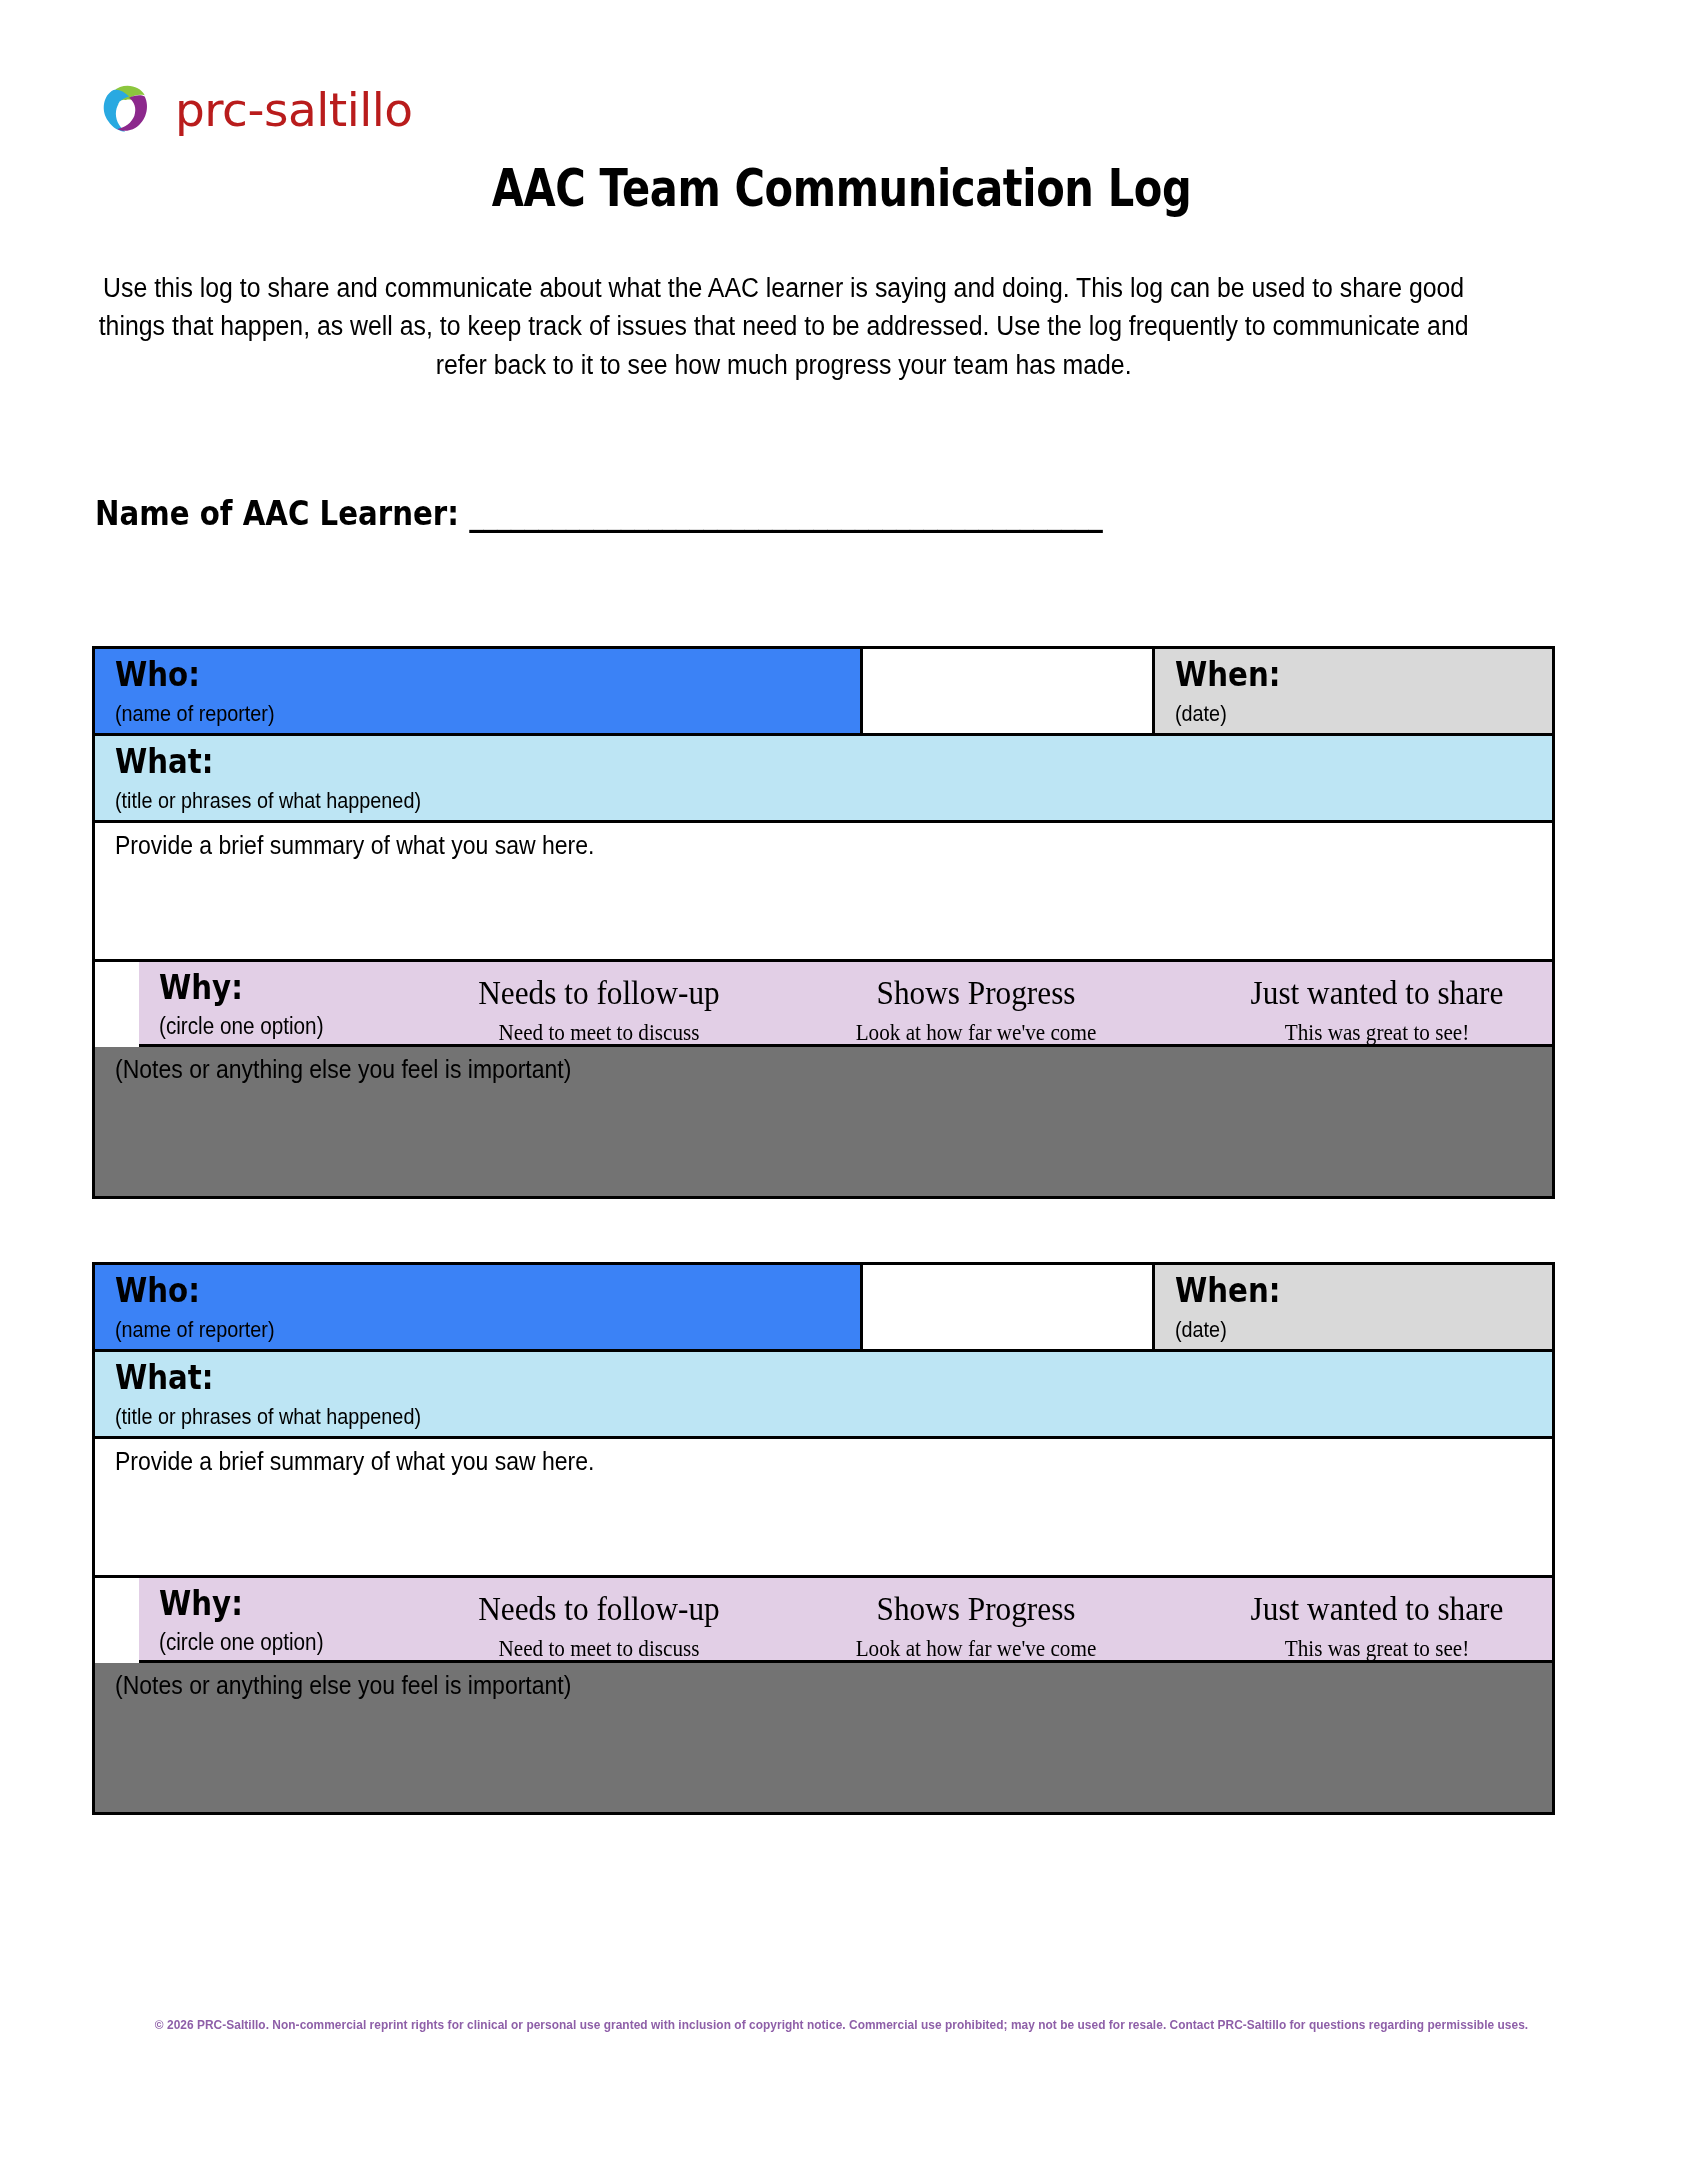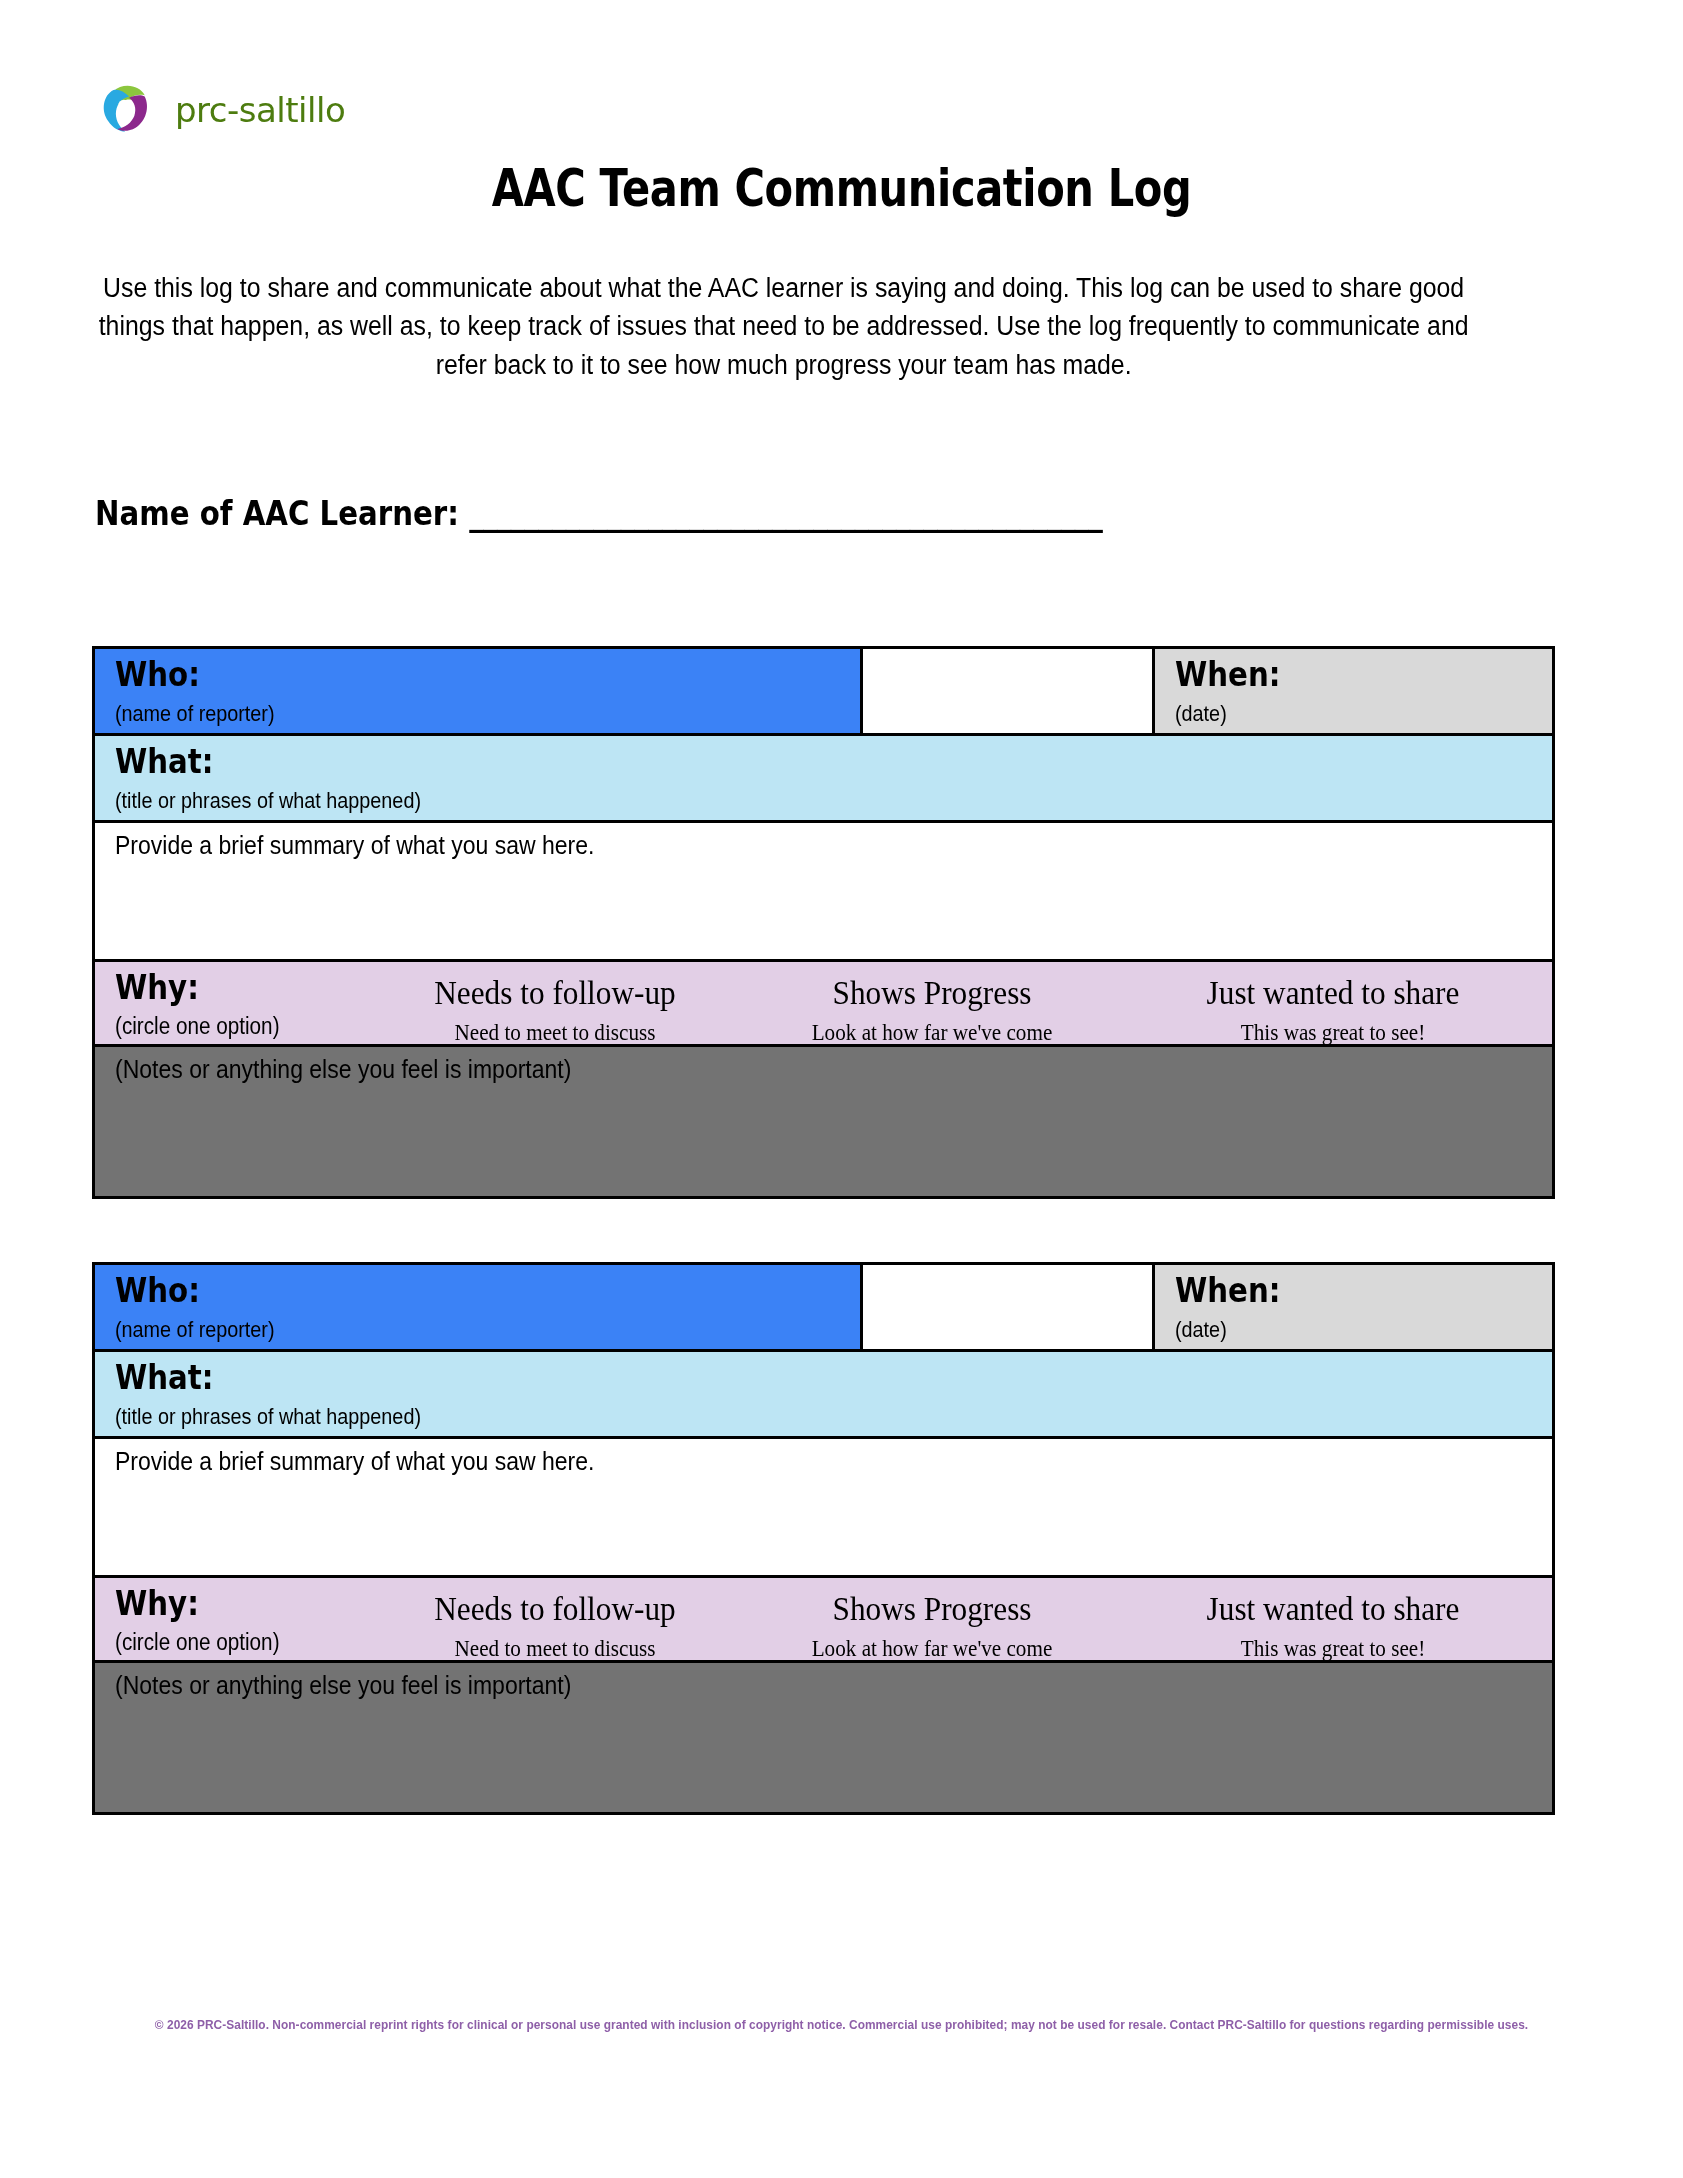--- a/index.html
+++ b/index.html
@@ -34,23 +34,23 @@
     gap: 16px;
   }
   .logo-mark {
     width: 65px;
     height: 65px;
     flex: 0 0 auto;
     display: block;
   }
   .logo-word {
     font-family: "DejaVu Sans", sans-serif;
-    font-size: 34px;
+    font-size: 47px;
     letter-spacing: -0.5px;
-    color: #4d7c0f;
+    color: #b91c1c;
     line-height: 1;
     white-space: nowrap;
   }
 
   .doc-title {
     position: absolute;
     left: 0;
     top: 158px;
     width: 1683px;
     text-align: center;
@@ -180,20 +180,21 @@
     transform-origin: left top;
     white-space: nowrap;
   }
 
   
   .row-why {
     height: 85px;
     background: #e2cfe6;
     border-bottom: 3px solid #000000;
     position: relative;
+    margin-left: 44px;
   }
   .why-col {
     position: absolute;
     top: 6px;
     height: 100%;
     font-family: Liberation Serif, serif;
   }
   .why-col .opt-main {
     position: absolute;
     top: 8px;

